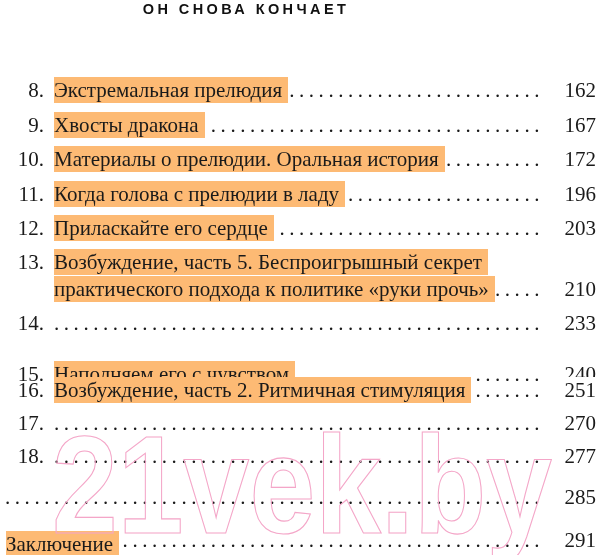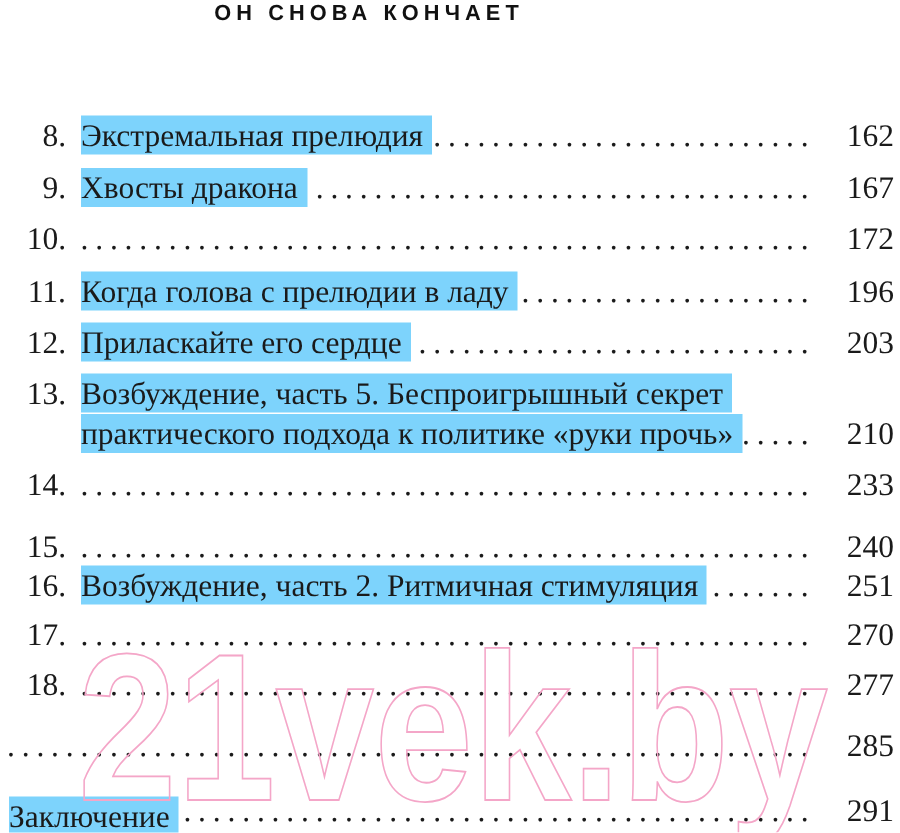--- a/index.html
+++ b/index.html
@@ -4,21 +4,21 @@
   <style>
     html, body { margin: 0; padding: 0; background: #ffffff; }
     body { width: 600px; height: 555px; position: relative; overflow: hidden;
            font-family: "Liberation Serif", "DejaVu Serif", serif; color: #1a1a1a; }
     .running-head { position: absolute; top: 1px; left: 0; width: 492px; text-align: center;
                     font-family: "Liberation Sans", "DejaVu Sans", sans-serif; font-size: 14.5px;
                     font-weight: bold; letter-spacing: 3.4px; color: #111; }
     .toc { position: absolute; left: 0; top: 0; width: 600px; }
     .entry { position: absolute; left: 0; width: 596px; font-size: 21px; line-height: 26px; height: 26px; }
     .num { position: absolute; right: 552px; white-space: nowrap; }
-    .title { position: absolute; left: 54px; white-space: nowrap; background: #7dd3fc; padding-right: 6px; z-index: 2; }
+    .title { position: absolute; left: 54px; white-space: nowrap; background: #fdba74; padding-right: 6px; z-index: 2; }
     .title.noindent { left: 6px; margin-top: 47px; }
     .leader { position: absolute; left: 54px; right: 52px; top: 0; overflow: hidden; white-space: nowrap;
               letter-spacing: 4.55px; text-align: right; direction: rtl; z-index: 1; }
     .leader.noindent { left: 6px; }
     .page { position: absolute; right: 0; white-space: nowrap; background: #fff; padding-left: 4px; z-index: 2; }
     .watermark { position: absolute; left: 0; top: 425px; width: 600px; height: 130px; pointer-events: none; z-index: 5; }
     .watermark text { font-family: "Liberation Sans", "DejaVu Sans", sans-serif; font-weight: bold;
                       fill: none; stroke: #f4a6c8; stroke-width: 1.2; }
   </style>
 </head>
@@ -38,20 +38,21 @@
   <div class="entry" style="top:112px">
     <span class="num">9.</span>
     <span class="leader">........................................................................................................</span>
     <span class="title">Хвосты дракона</span>
     <span class="page">167</span>
   </div>
 
   <div class="entry" style="top:146px">
     <span class="num">10.</span>
     <span class="leader">........................................................................................................</span>
+    <span class="title">Материалы о прелюдии. Оральная история</span>
     <span class="page">172</span>
   </div>
 
   <div class="entry" style="top:181px">
     <span class="num">11.</span>
     <span class="leader">........................................................................................................</span>
     <span class="title">Когда голова с прелюдии в ладу</span>
     <span class="page">196</span>
   </div>
 
@@ -71,23 +72,24 @@
     <span class="title">практического подхода к политике «руки прочь»</span>
     <span class="page">210</span>
   </div>
 
   <div class="entry" style="top:310px">
     <span class="num">14.</span>
     <span class="leader">........................................................................................................</span>
     <span class="page">233</span>
   </div>
 
-  <div class="entry" style="top:351px">
+  <div class="entry" style="top:361px">
     <span class="num">15.</span>
     <span class="leader">........................................................................................................</span>
+    <span class="title">Наполняем его с чувством</span>
     <span class="page">240</span>
   </div>
 
   <div class="entry" style="top:377px">
     <span class="num">16.</span>
     <span class="leader">........................................................................................................</span>
     <span class="title">Возбуждение, часть 2. Ритмичная стимуляция</span>
     <span class="page">251</span>
   </div>
 

